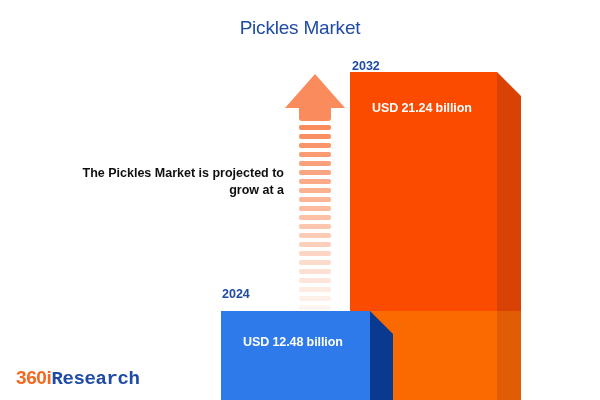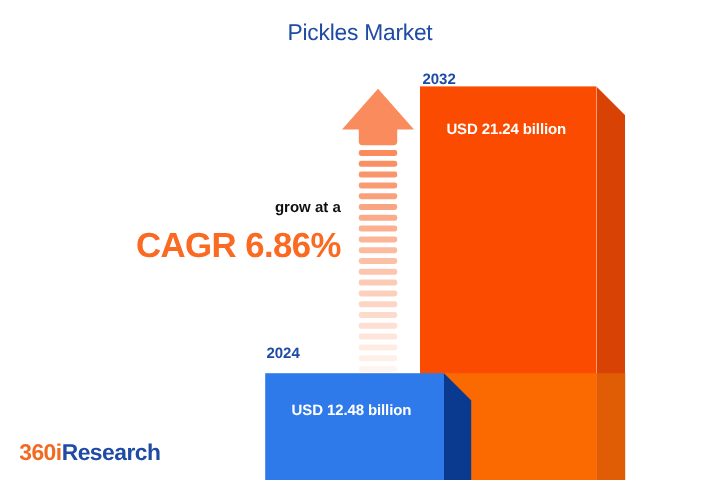--- a/index.html
+++ b/index.html
@@ -180,32 +180,32 @@
   
   .logo {
     position: absolute;
     left: 16px;
     top: 367px;
     font-size: 19px;
     font-weight: bold;
     letter-spacing: -0.4px;
   }
   .logo .logo-360i { color: #F26A21; }
-  .logo .logo-research { color: #1F4BA5; }
+  .logo .logo-research { color: #1F4BA5; font-family: Liberation Mono, monospace; }
 </style>
 </head>
 <body>
 
 <div id="infographic">
 
   <div class="chart-title">Pickles Market</div>
 
   <div class="statement">
+    <div class="statement-line">The Pickles Market is projected to</div>
     <div class="statement-line">grow at a</div>
-    <div class="cagr-value">CAGR 6.86%</div>
   </div>
 
   <div class="arrow-wrap">
     <div class="arrow-head"></div>
     <div class="arrow-neck"></div>
     <div class="arrow-stripes" id="arrow-stripes">
         <div class="stripe" style="background: rgb(249, 139, 92); opacity: 1;"></div>
         <div class="stripe" style="background: rgb(249, 139, 92); opacity: 0.954;"></div>
         <div class="stripe" style="background: rgb(249, 139, 92); opacity: 0.909;"></div>
         <div class="stripe" style="background: rgb(249, 139, 92); opacity: 0.863;"></div>

